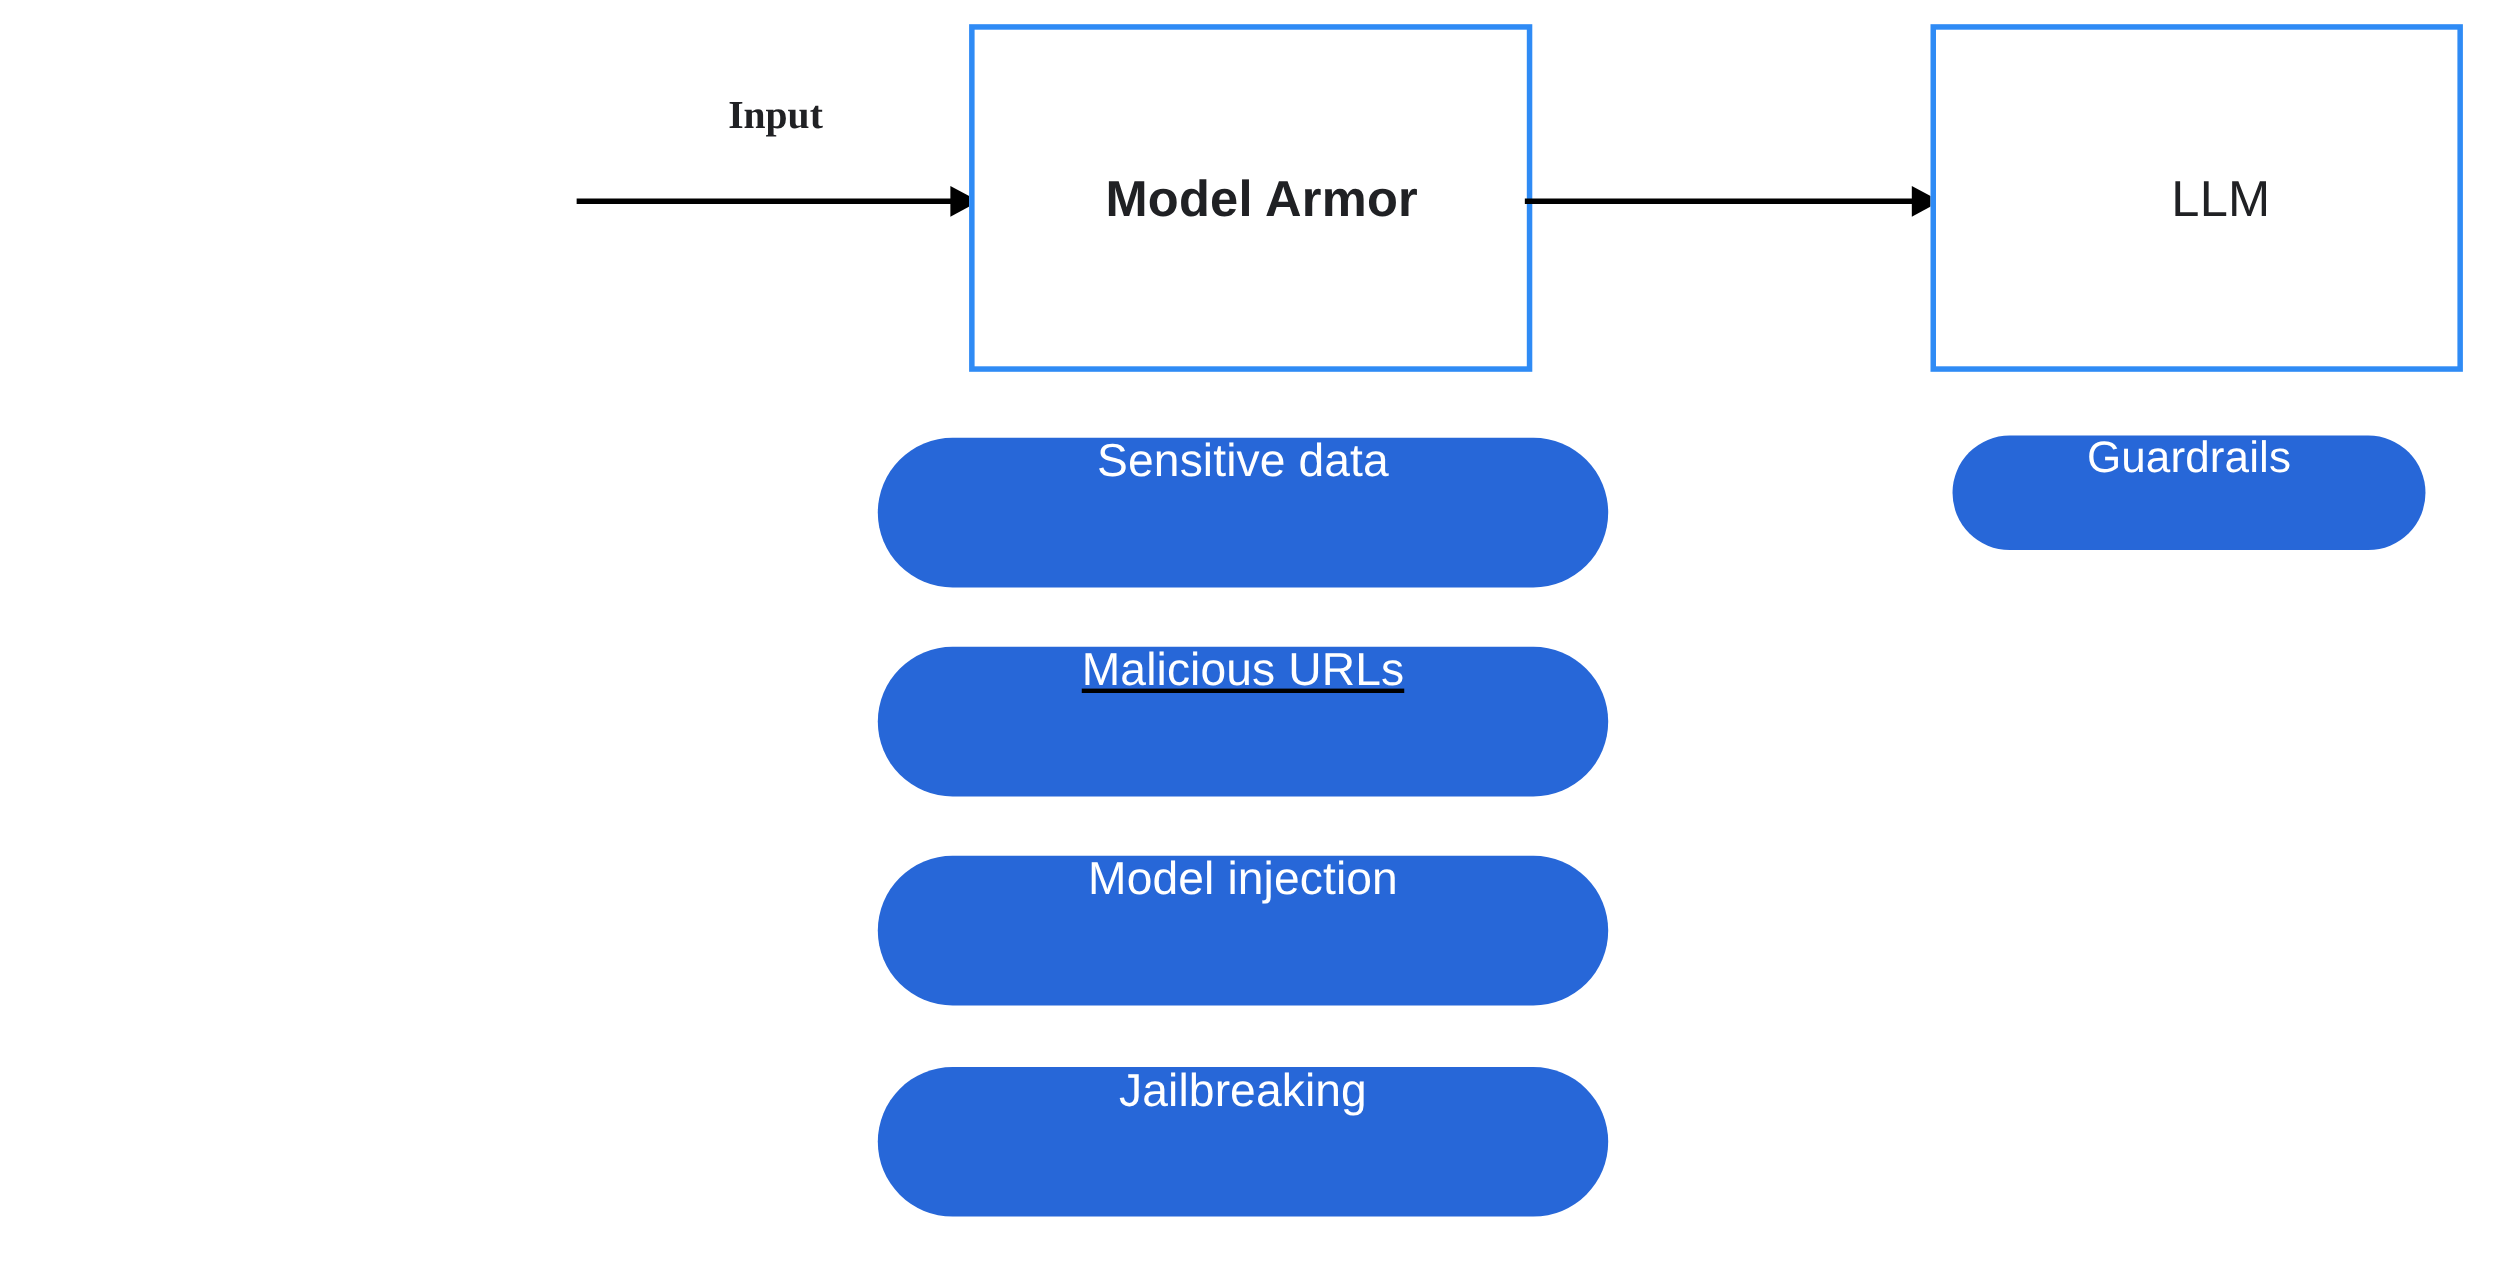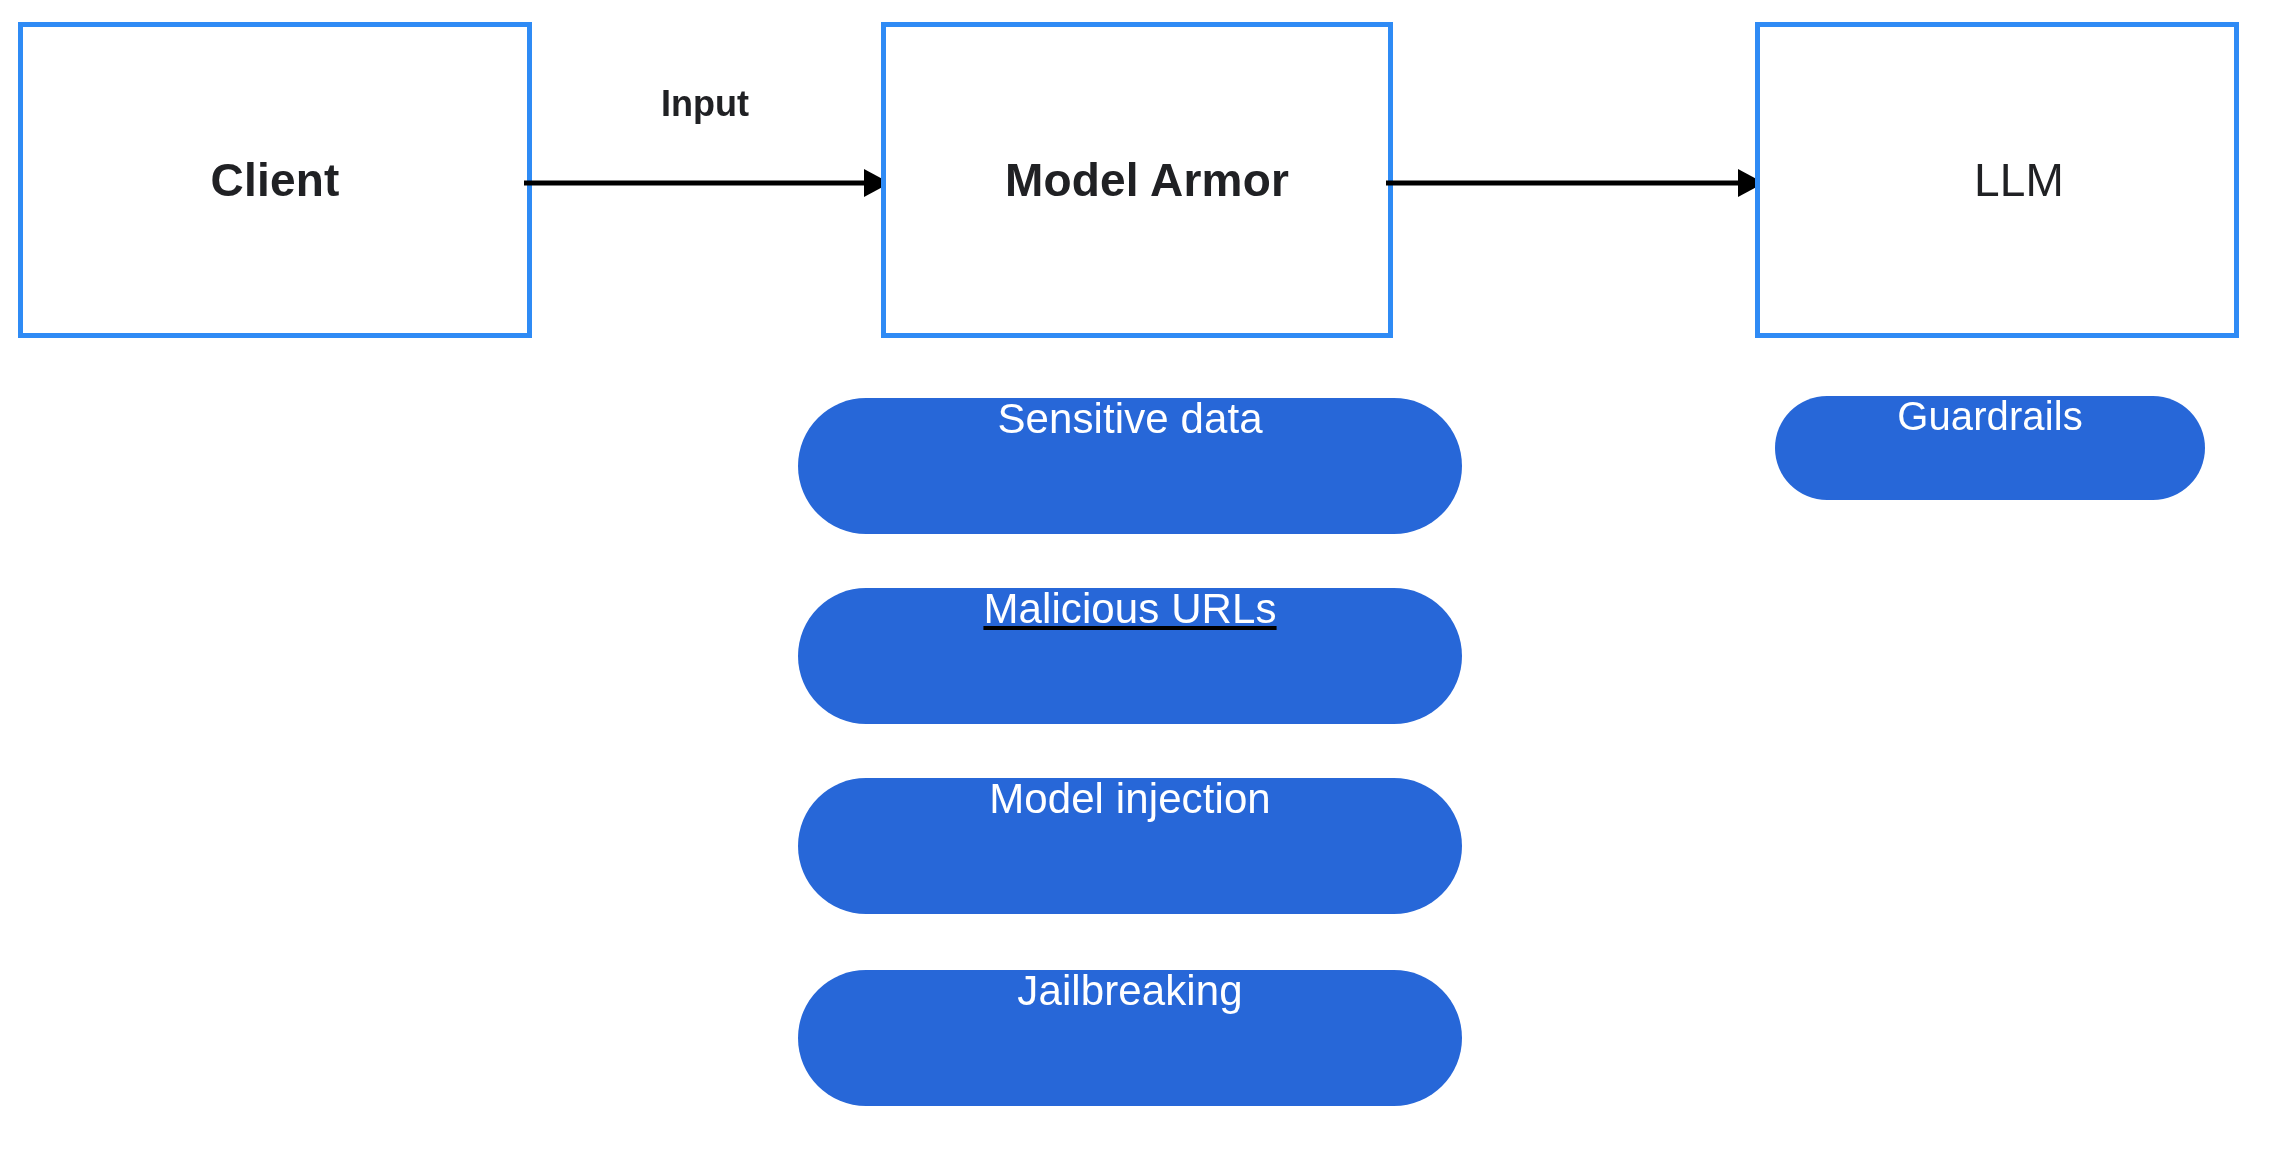--- a/index.html
+++ b/index.html
@@ -60,20 +60,21 @@
   #arrow-modelarmor-llm    { left: 1386px; top: 163px; width: 378px; }
 
   
   .edge-label {
     position: absolute;
     color: #202124;
     font-size: 36px;
     font-weight: 700;
     white-space: nowrap;
     line-height: 1;
+    font-family: Liberation Serif, serif;
   }
   #edge-label-input {
     left: 640px;
     top: 86px;
     width: 130px;
     text-align: center;
   }
 
   
   .pill {
@@ -100,23 +101,20 @@
   #pill-jailbreaking     { left: 798px; top: 970px;  width: 664px; height: 136px; }
 
   #pill-guardrails       { left: 1775px; top: 396px; width: 430px; height: 104px; }
   #pill-guardrails .pill-label { font-size: 40px; }
 </style>
 </head>
 <body>
 
 <div id="canvas">
 
-  <div class="node-box" id="box-client">
-    <span class="node-label bold">Client</span>
-  </div>
 
   <div class="arrow-wrap" id="arrow-client-modelarmor">
     <svg class="arrow-svg" width="366" height="40" viewBox="0 0 366 40">
       <line x1="0" y1="20" x2="342" y2="20" stroke="#000000" stroke-width="5"></line>
       <polygon points="340,6 366,20 340,34" fill="#000000"></polygon>
     </svg>
   </div>
 
   <div class="edge-label" id="edge-label-input">Input</div>
 

